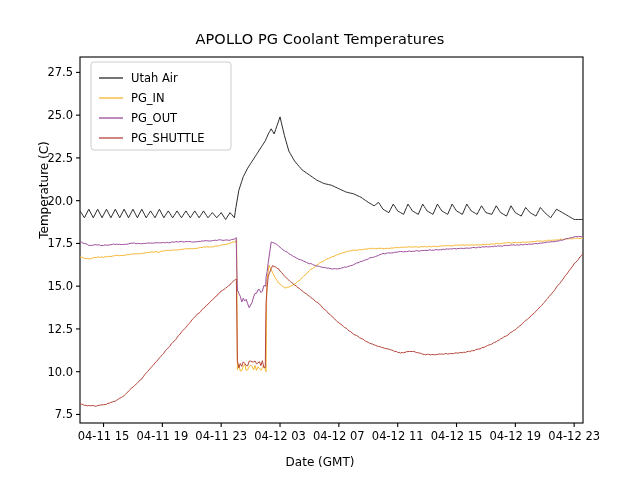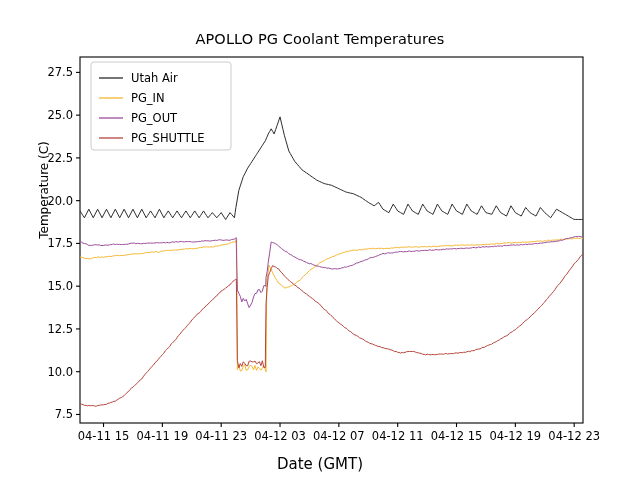--- a/index.html
+++ b/index.html
@@ -11,21 +11,21 @@
   #chart-title{
     position:absolute;left:0;top:31px;width:640px;text-align:center;
     font-size:14.5px;color:#000;letter-spacing:.1px;
   }
   #ylabel{
     position:absolute;left:-96px;top:183px;width:280px;text-align:center;
     transform:rotate(-90deg);font-size:12px;color:#000;
   }
   #xlabel{
     position:absolute;left:0;top:455px;width:640px;text-align:center;
-    font-size:15px;color:#000;
+    font-size:12px;color:#000;
   }
   svg{position:absolute;left:0;top:0;}
   .tick-text{font-family:"DejaVu Sans","Liberation Sans",sans-serif;font-size:11.5px;fill:#000;}
   .legend-text{font-family:"DejaVu Sans","Liberation Sans",sans-serif;font-size:11.5px;fill:#000;}
   .series{fill:none;stroke-linejoin:round;stroke-linecap:round;}
 </style>
 </head>
 <body>
 
 <div id="figure">

